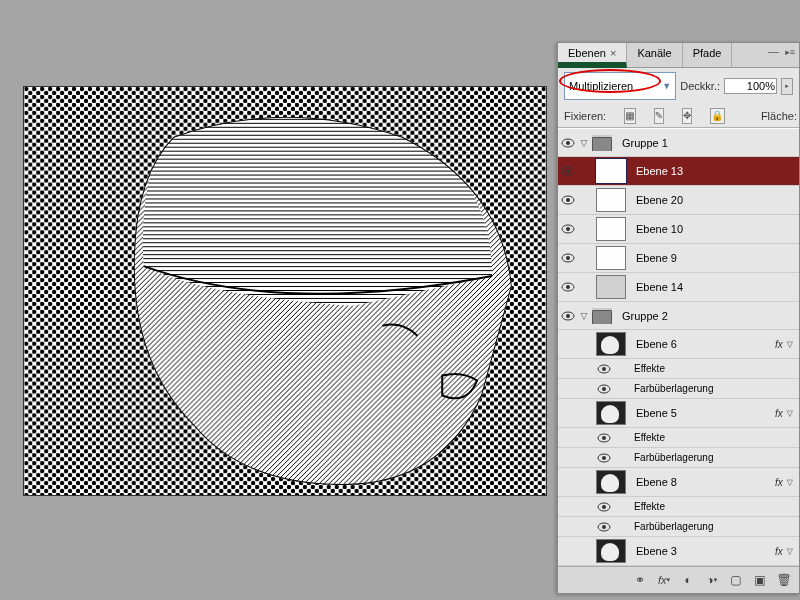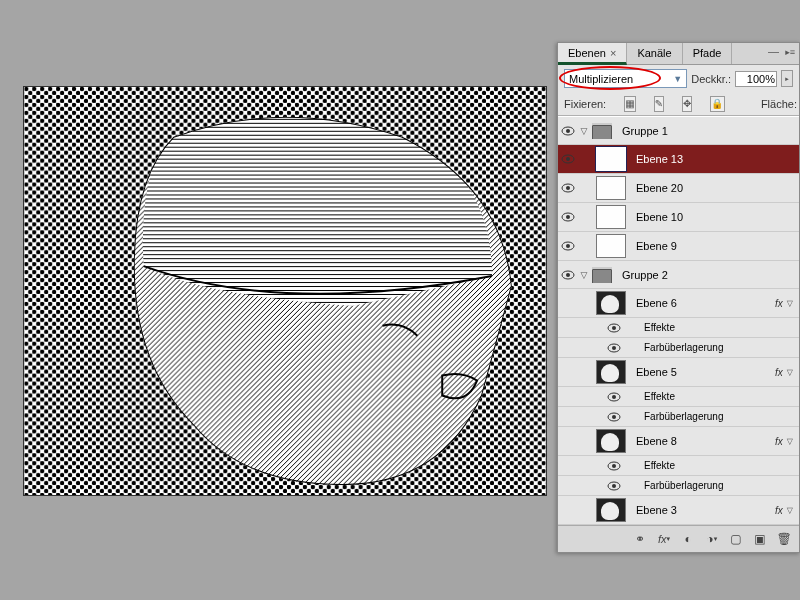--- a/index.html
+++ b/index.html
@@ -2,30 +2,30 @@
 <html><head>
 <meta charset="utf-8">
 <style>
 *{margin:0;padding:0;box-sizing:border-box;font-family:Tahoma,Arial,sans-serif;font-size:11px}
 body{background:#a5a5a5;width:800px;height:600px;overflow:hidden;position:relative}
 .canvas{position:absolute;left:23px;top:86px;width:524px;height:410px;background:#fff;border:1px solid #333;overflow:hidden}
 .canvas svg{width:100%;height:100%;display:block}
 .panel{position:absolute;right:0;top:42px;width:243px;background:#e6e6e6;border:1px solid #8a8a8a;box-shadow:-1px 1px 4px rgba(0,0,0,0.3)}
 .tabs{display:flex;background:#d4d4d4;border-bottom:1px solid #999;position:relative}
 .tab{padding:4px 10px 3px;border-right:1px solid #aaa;background:#d4d4d4;cursor:pointer}
-.tab.active{background:#e6e6e6;border-bottom:3px solid #14532d;margin-bottom:-1px}
+.tab.active{background:#e6e6e6;border-bottom:6px solid #14532d;margin-bottom:-1px}
 .tab-x{margin-left:4px;color:#555}
 .panel-close{position:absolute;right:20px;top:2px;color:#555}
 .panel-menu{position:absolute;right:4px;top:4px;font-size:9px;color:#555}
 .row{display:flex;align-items:center;padding:4px 6px;gap:4px}
-.blend{flex:1;border:1px solid #7a98b8;background:#fff;padding:2px 4px;height:19px;display:flex;align-items:center;justify-content:space-between;position:relative}
+.blend{flex:1;border:1px solid #7a98b8;background:#fff;padding:2px 4px;height:28px;display:flex;align-items:center;justify-content:space-between;position:relative}
 .blend .arr{color:#5a7a9a;font-size:9px}
 .red-ring{position:absolute;left:-6px;top:-4px;width:102px;height:24px;border:2px solid #d00;border-radius:50%;pointer-events:none}
 .lbl{color:#333}
-.pct{width:42px;border:1px solid #999;background:#fff;padding:1px 1px;text-align:right}
+.pct{width:53px;border:1px solid #999;background:#fff;padding:1px 1px;text-align:right}
 .tri{width:12px;height:17px;border:1px solid #999;background:#e0e0e0;display:flex;align-items:center;justify-content:center;font-size:7px;color:#555}
 .lock-row{display:flex;align-items:center;padding:3px 6px;gap:18px;border-bottom:1px solid #b0b0b0}
 .lock-ico{width:16px;height:16px;border:1px solid #999;background:#efefef;display:flex;align-items:center;justify-content:center;font-size:10px;color:#555}
 .layers{max-height:460px;overflow-y:auto;background:#e6e6e6;border-top:1px solid#fff}
 .layers::-webkit-scrollbar{width:16px}
 .layers::-webkit-scrollbar-track{background:#e8e8e8;border-left:1px solid #bbb}
 .layers::-webkit-scrollbar-thumb{background:#c4c4c4;border:1px solid #999}
 .layer{display:flex;align-items:center;border-bottom:1px solid #ccc;background:#e6e6e6;min-height:28px}
 .layer.sel{background:#7f1d1d;color:#fff}
 .eye{width:20px;display:flex;justify-content:center;color:#333}
@@ -35,21 +35,21 @@
 .thumb{width:30px;height:24px;border:1px solid #777;background:#fff;margin:2px 6px 2px 2px;position:relative;overflow:hidden}
 .thumb.folder{background:#ccc;border:none;width:20px;height:16px}
 .thumb.white{background:#fefefe}
 .thumb.gray{background:#d0d0d0}
 .thumb.sil{background:#222}
 .sil-shape{position:absolute;left:4px;top:3px;width:18px;height:18px;background:#eee;border-radius:50% 50% 40% 40%}
 .layer.sel .thumb{border:1px solid #fff;outline:1px solid #225}
 .lname{flex:1;padding:0 4px}
 .fx{margin-right:4px;font-style:italic;color:#333;font-size:10px}
 .fx-arr{margin-right:6px;font-size:8px;color:#555}
-.sub{min-height:20px;padding-left:10px}
+.sub{min-height:20px;padding-left:0}
 .sub .lname{font-size:10px}
 .sub-eye-gap{width:36px}
 .footer{display:flex;justify-content:flex-end;gap:2px;padding:4px;background:#d8d8d8;border-top:1px solid #aaa}
 .fbtn{width:22px;height:18px;display:flex;align-items:center;justify-content:center;color:#444;font-size:12px}
 .grp-row .thumb.folder::before{content:"";display:block;width:18px;height:13px;background:#888;border:1px solid #555;border-radius:1px;margin-top:2px}
 </style>
 </head>
 <body>
 
 <div class="canvas">
@@ -163,20 +163,31 @@
         <div class="eye">
           <svg viewBox="0 0 14 10">
             <ellipse cx="7" cy="5" rx="6" ry="4" fill="none" stroke="#333" stroke-width="1"></ellipse>
             <circle cx="7" cy="5" r="2" fill="#333"></circle>
           </svg>
         </div>
         <div class="indent1"></div>
         <div class="thumb white"></div>
         <div class="lname">Ebene 9</div>
       </div>
+      <div class="layer">
+        <div class="eye">
+          <svg viewBox="0 0 14 10">
+            <ellipse cx="7" cy="5" rx="6" ry="4" fill="none" stroke="#333" stroke-width="1"></ellipse>
+            <circle cx="7" cy="5" r="2" fill="#333"></circle>
+          </svg>
+        </div>
+        <div class="indent1"></div>
+        <div class="thumb gray"></div>
+        <div class="lname">Ebene 14</div>
+      </div>
       <div class="layer grp-row">
         <div class="eye">
           <svg viewBox="0 0 14 10">
             <ellipse cx="7" cy="5" rx="6" ry="4" fill="none" stroke="#333" stroke-width="1"></ellipse>
             <circle cx="7" cy="5" r="2" fill="#333"></circle>
           </svg>
         </div>
         <div class="twist">▽</div>
         <div class="thumb folder"></div>
         <div class="lname">Gruppe 2</div>

